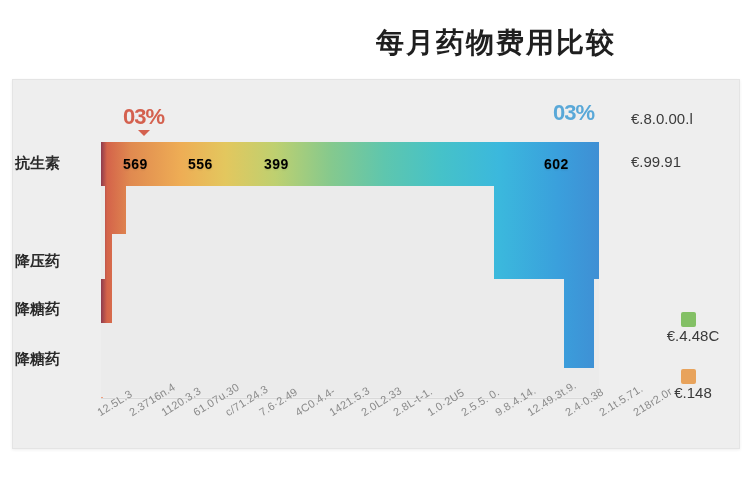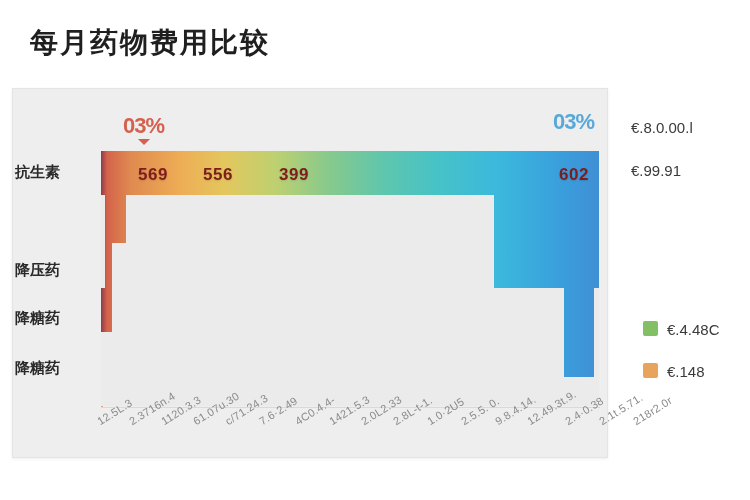--- a/index.html
+++ b/index.html
@@ -8,33 +8,32 @@
     overflow: hidden;
     background: #ffffff;
     font-family: "Liberation Sans", "DejaVu Sans", sans-serif;
   }
   #root { position: relative; width: 750px; height: 500px; background: #ffffff; }
 
   
   #chart-title {
     position: absolute;
     left: 0; top: 24px; width: 616px;
-    text-align: left;
+    text-align: right;
     font-size: 28px;
     font-weight: bold;
     color: #1f1f1f;
     letter-spacing: 2px;
-    margin-left: 30px;
   }
 
   
   #chart-card {
     position: absolute;
-    left: 12px; top: 88px;
-    width: 596px; height: 370px;
+    left: 12px; top: 79px;
+    width: 728px; height: 370px;
     background: #eeeeee;
     border: 1px solid #e4e4e4;
     box-shadow: 0 1px 3px rgba(0,0,0,0.07);
     padding-left: 42px;
   }
 
   
   #plot-area {
     position: absolute;
     left: 88px; top: 62px;
@@ -70,26 +69,25 @@
       #3bb8dd 80%,
       #3a9fdc 92%,
       #3f8fd4 100%);
     background-attachment: fixed;
   }
 
   
   .bar-value {
     position: absolute;
     top: 14px;
-    font-size: 17px;
-    font-weight: bold;
-    color: #7f1d1d;
+    font-size: 14px;
+    font-weight: bold;
+    color: #000000;
     text-shadow: 0 1px 2px rgba(0,0,0,0.12);
     letter-spacing: 0.5px;
-    margin-left: 15px;
   }
 
   
   .y-label {
     position: absolute;
     right: 0;
     width: 82px;
     font-size: 15px;
     font-weight: bold;
     color: #2a2a2a;
@@ -123,21 +121,23 @@
     font-size: 15px;
     color: #3a3a3a;
     margin-bottom: 26px;
     white-space: nowrap;
   }
 
   
   #legend { position: absolute; left: 630px; top: 232px; width: 100px; }
   .legend-item {
     display: flex;
+    align-items: center;
     margin-bottom: 25px;
+    flex-direction: column;
   }
   .legend-swatch {
     width: 15px; height: 15px;
     border-radius: 2px;
     margin-right: 9px;
     flex: 0 0 auto;
   }
   .legend-label {
     font-size: 15px;
     color: #3a3a3a;

